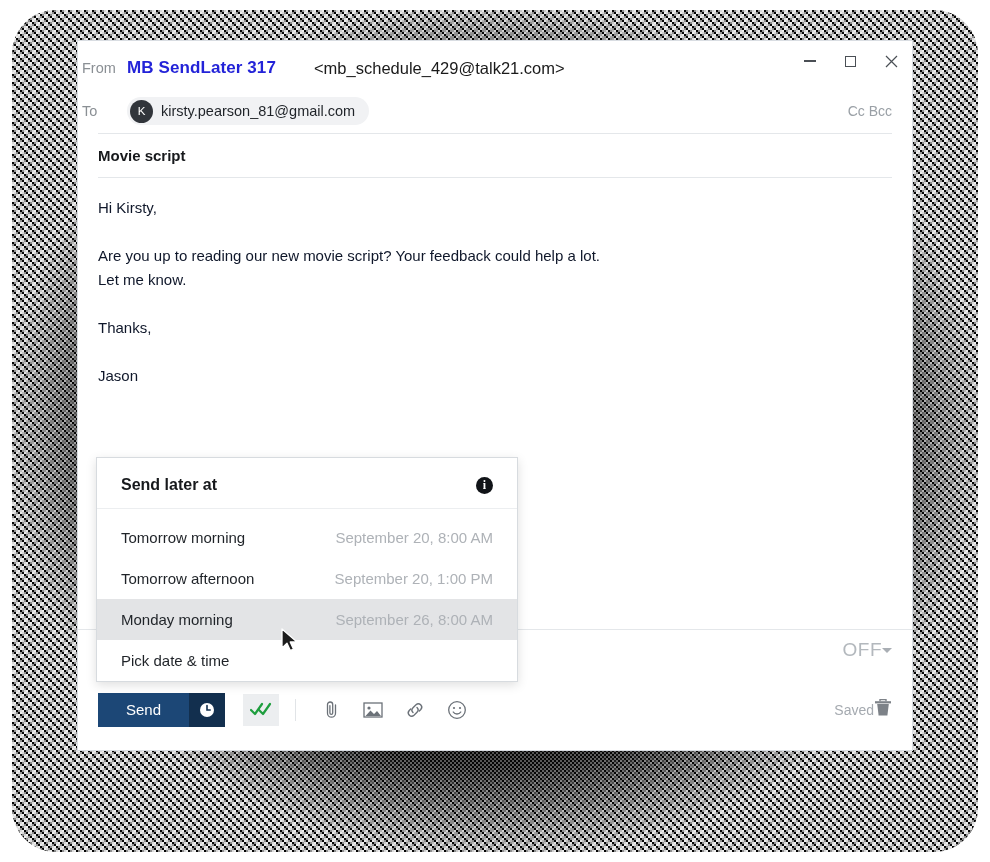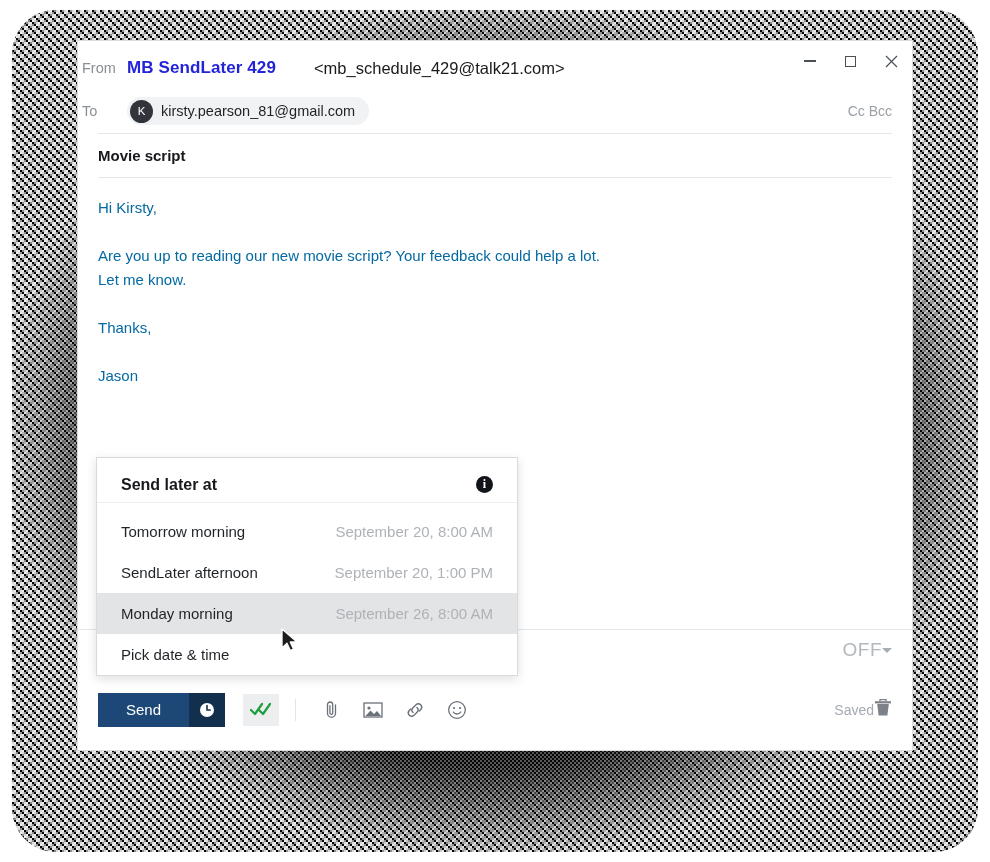--- a/index.html
+++ b/index.html
@@ -150,21 +150,21 @@
     display: flex; align-items: center;
     font-weight: bold;
     font-size: 15px;
     color: #17191c;
   }
 
   .body-area {
     padding: 18px 8px 0 20px;
     font-size: 15px;
     line-height: 24px;
-    color: #0369a1;
+    color: #0f172a;
     height: 408px;
   }
   .body-area p { margin: 0 0 24px 0; }
   .body-area p:last-child { margin-bottom: 0; }
 
   
   .format-bar {
     position: absolute;
     left: 0; right: 0;
     top: 588px;
@@ -243,22 +243,22 @@
   .dropdown {
     position: absolute;
     left: 96px; top: 457px;
     width: 422px;
     background: #ffffff;
     border: 1px solid #d7dbdf;
     box-shadow: 0 3px 10px rgba(0,0,0,.13);
     z-index: 40;
   }
   .dd-header {
-    display: flex; align-items: flex-start;
-    padding: 18px 24px 8px 24px;
+    display: flex; align-items: flex-end;
+    padding: 18px 24px 14px 24px;
     border-bottom: 1px solid #eceef0;
     margin: 0 0 0 0;
   }
   .dd-title { font-weight: bold; font-size: 16px; color: #17191c; }
   .dd-info {
     margin-left: auto;
     width: 17px; height: 17px; border-radius: 50%;
     background: #111418; color: #ffffff;
     display: flex; align-items: center; justify-content: center;
     font-family: "Liberation Serif", serif;
@@ -305,21 +305,21 @@
       </div>
       <div class="wc-btn">
         <svg width="13" height="13" viewBox="0 0 13 13">
           <path d="M1 1 L12 12 M12 1 L1 12" stroke="#4a4f55" stroke-width="1.2" fill="none"></path>
         </svg>
       </div>
     </div>
 
     <div class="field-row row-from">
       <span class="field-label">From</span>
-      <span class="from-name">MB SendLater 429</span>
+      <span class="from-name">MB SendLater 317</span>
       <span class="from-addr">&lt;mb_schedule_429@talk21.com&gt;</span>
     </div>
 
     <div class="field-row row-to">
       <span class="field-label">To</span>
       <span class="recipient-pill">
         <span class="avatar">K</span>
         <span class="recipient-email">kirsty.pearson_81@gmail.com</span>
       </span>
       <span class="ccbcc">Cc Bcc</span>
@@ -482,21 +482,21 @@
     <div class="dd-header">
       <span class="dd-title">Send later at</span>
       <span class="dd-info">i</span>
     </div>
     <div class="dd-rows-top">
       <div class="dd-row">
         <span>Tomorrow morning</span>
         <span class="dd-when">September 20, 8:00 AM</span>
       </div>
       <div class="dd-row">
-        <span>SendLater afternoon</span>
+        <span>Tomorrow afternoon</span>
         <span class="dd-when">September 20, 1:00 PM</span>
       </div>
       <div class="dd-row is-highlighted">
         <span>Monday morning</span>
         <span class="dd-when">September 26, 8:00 AM</span>
       </div>
       <div class="dd-row dd-rows-bottom">
         <span>Pick date &amp; time</span>
         <span class="dd-when"></span>
       </div>

